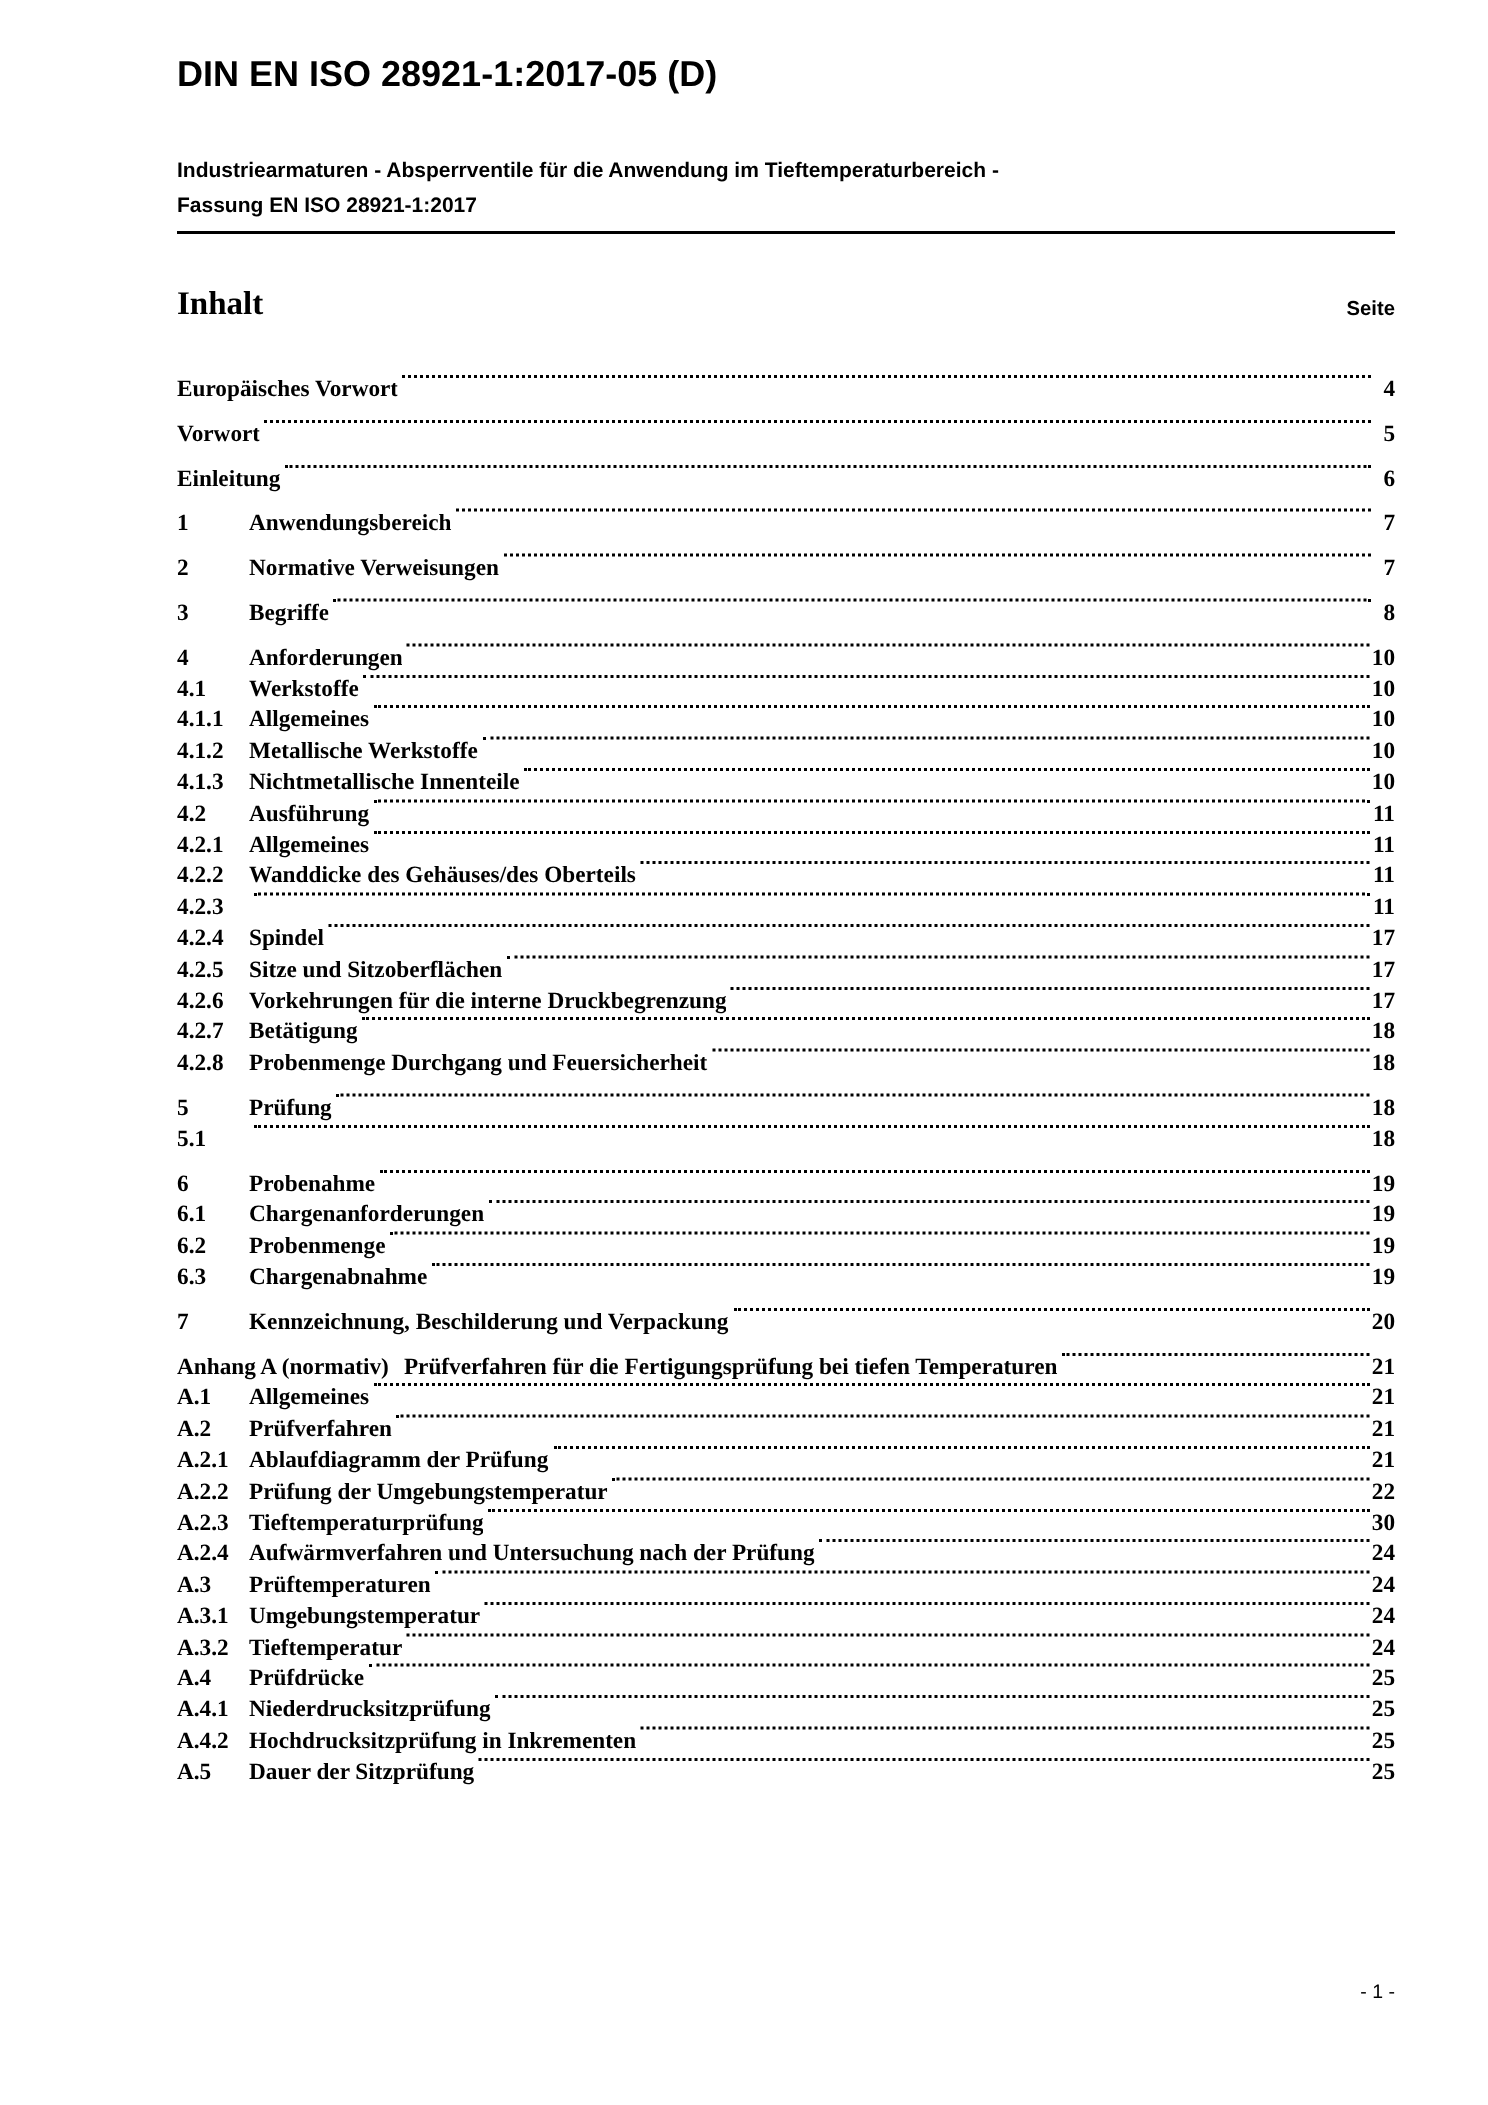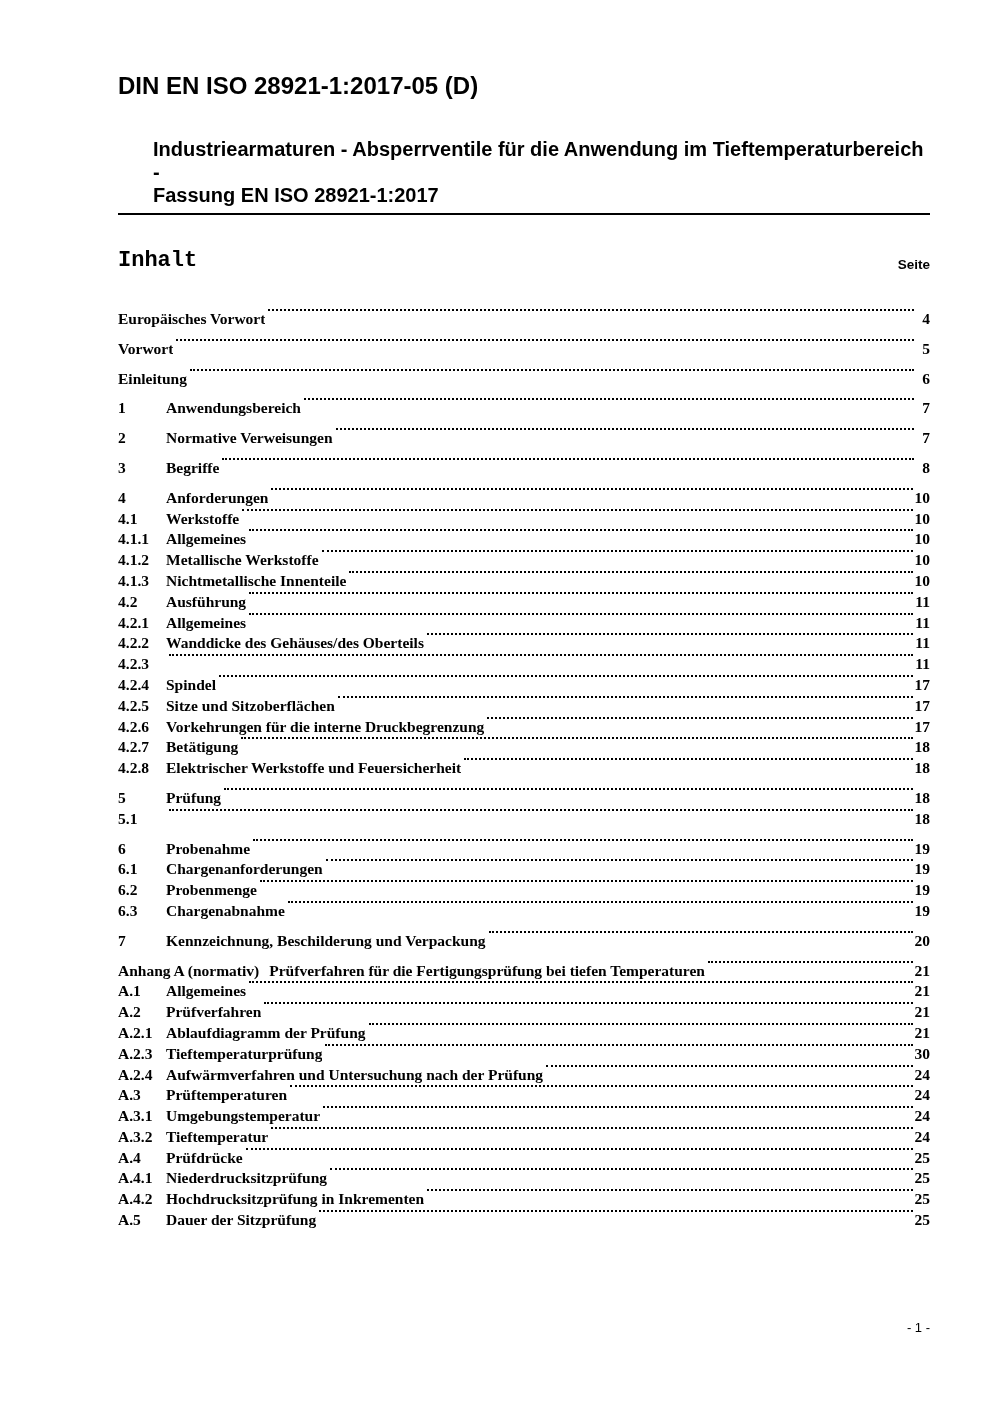--- a/index.html
+++ b/index.html
@@ -5,42 +5,41 @@
   html, body { margin: 0; padding: 0; }
   body {
     width: 992px; height: 1403px;
     background: #ffffff; color: #000000;
     font-family: "Liberation Sans", sans-serif;
     position: relative; overflow: hidden;
   }
   .page { padding: 0 62px 0 118px; }
 
   .doc-number {
-    margin: 0; padding-top: 72px;
+    margin: 0; padding-top: 36px;
     font-size: 24px; line-height: 27px; font-weight: bold;
     font-family: "Liberation Sans", sans-serif;
   }
   .doc-title {
     margin-top: 39px;
-    font-size: 20px; line-height: 23px; font-weight: bold;
+    font-size: 14px; line-height: 23px; font-weight: bold;
     font-family: "Liberation Sans", sans-serif;
-    margin-left: 35px;
   }
   .rule {
     margin-top: 6px; height: 0;
     border: none; border-top: 2px solid #000;
   }
 
   .toc-header {
     margin-top: 33px;
     display: flex; justify-content: space-between; align-items: flex-end;
   }
   .toc-heading {
     margin: 0; font-size: 22px; line-height: 26px; font-weight: bold;
-    font-family: Liberation Mono, monospace;
+    font-family: Liberation Serif, serif;
   }
   .page-col-label {
     font-size: 13.5px; font-weight: bold; line-height: 18px;
     font-family: Liberation Sans, sans-serif;
   }
 
   .toc {
     margin-top: 35px;
     font-family: "Liberation Serif", serif;
     font-weight: bold; font-size: 15.5px;
@@ -225,21 +224,21 @@
         <div class="toc-row">
     <span class="toc-num">4.2.7</span>
 
     <span class="toc-title">Betätigung</span>
     <span class="leader"></span>
     <span class="toc-page">18</span>
   </div>
         <div class="toc-row">
     <span class="toc-num">4.2.8</span>
 
-    <span class="toc-title">Elektrischer Werkstoffe und Feuersicherheit</span>
+    <span class="toc-title">Probenmenge Durchgang und Feuersicherheit</span>
     <span class="leader"></span>
     <span class="toc-page">18</span>
   </div>
       </div>
       <div class="toc-group">
         <div class="toc-row">
     <span class="toc-num">5</span>
 
     <span class="toc-title">Prüfung</span>
     <span class="leader"></span>
@@ -314,20 +313,27 @@
     <span class="toc-page">21</span>
   </div>
         <div class="toc-row">
     <span class="toc-num">A.2.1</span>
 
     <span class="toc-title">Ablaufdiagramm der Prüfung</span>
     <span class="leader"></span>
     <span class="toc-page">21</span>
   </div>
         <div class="toc-row">
+    <span class="toc-num">A.2.2</span>
+
+    <span class="toc-title">Prüfung der Umgebungstemperatur</span>
+    <span class="leader"></span>
+    <span class="toc-page">22</span>
+  </div>
+        <div class="toc-row">
     <span class="toc-num">A.2.3</span>
 
     <span class="toc-title">Tieftemperaturprüfung</span>
     <span class="leader"></span>
     <span class="toc-page">30</span>
   </div>
         <div class="toc-row">
     <span class="toc-num">A.2.4</span>
 
     <span class="toc-title">Aufwärmverfahren und Untersuchung nach der Prüfung</span>

